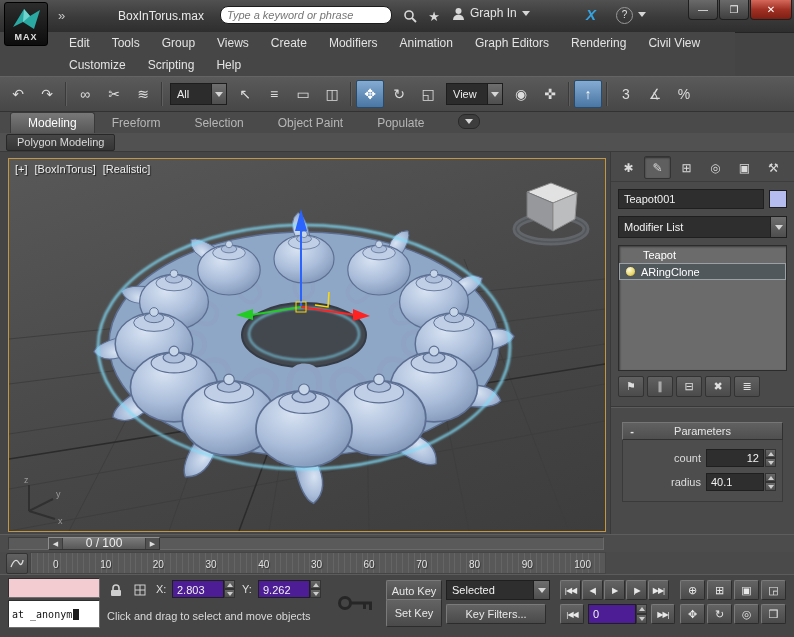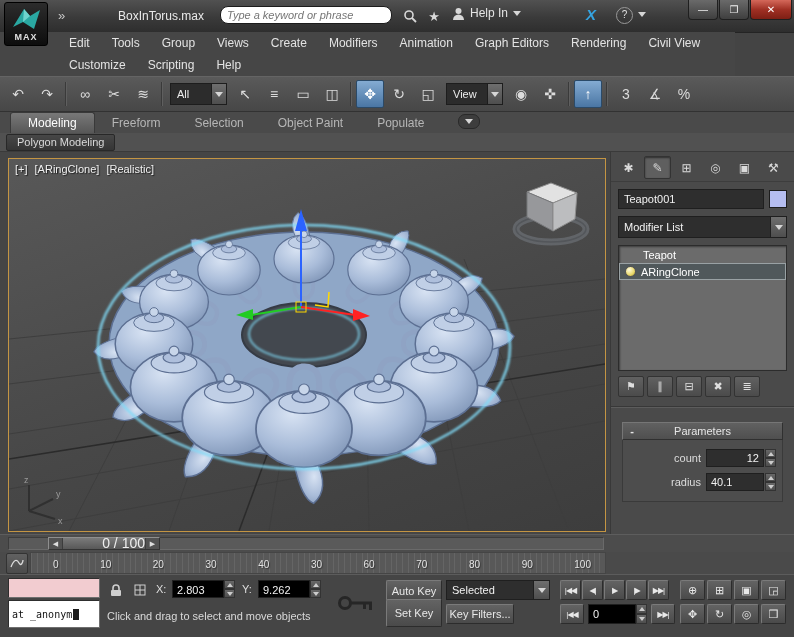--- a/index.html
+++ b/index.html
@@ -86,35 +86,35 @@
   .sp-up::after{content:"";position:absolute;left:2px;top:2px;border-left:3px solid transparent;border-right:3px solid transparent;border-bottom:4px solid #ccc;}
   .sp-dn::after{content:"";position:absolute;left:2px;top:2px;border-left:3px solid transparent;border-right:3px solid transparent;border-top:4px solid #ccc;}
 
   
   .timeslider{position:absolute;top:534px;left:0;width:794px;height:18px;background:#4c4c4c;border-top:1px solid #5d5d5d;}
   .ts-groove{position:absolute;left:8px;top:2px;width:596px;height:13px;background:#5a5a5a;border:1px solid;border-color:#3c3c3c #6a6a6a #6a6a6a #3c3c3c;box-sizing:border-box;}
   .ts-handle{position:absolute;left:48px;top:2px;width:112px;height:13px;background:linear-gradient(#7a7a7a,#585858);border:1px solid;border-color:#8f8f8f #333 #333 #8f8f8f;display:flex;align-items:stretch;box-sizing:border-box;}
   .ts-arrow{width:13px;display:flex;align-items:center;justify-content:center;font-size:7px;color:#ddd;background:#525252;}
   .ts-arrow.l{border-right:1px solid #3c3c3c;}
   .ts-arrow.r{border-left:1px solid #3c3c3c;}
-  .ts-text{flex:1;text-align:right;font-size:14px;color:#efefef;line-height:11px;}
+  .ts-text{flex:1;text-align:center;font-size:12px;color:#efefef;line-height:11px;}
   .trackbar{position:absolute;top:552px;left:0;width:794px;height:22px;background:#4a4a4a;}
   .tb-curve-btn{position:absolute;left:6px;top:1px;width:20px;height:19px;background:linear-gradient(#616161,#4b4b4b);border:1px solid #333;border-radius:2px;display:flex;align-items:center;justify-content:center;}
   .tb-ruler{position:absolute;left:30px;top:0;width:576px;height:22px;background:#585858;border:1px solid #454545;box-sizing:border-box;background-image:repeating-linear-gradient(90deg,#656565 0 1px,transparent 1px 5.8px);}
   .tb-nums{position:absolute;left:0;top:0;width:100%;height:22px;display:flex;justify-content:space-between;align-items:center;padding:0 14px 0 22px;box-sizing:border-box;}
   .tb-num{font-size:10px;color:#e3e3e3;text-shadow:1px 1px 1px #333;}
 
   
   .statusbar{position:absolute;top:574px;left:0;width:794px;height:63px;background:#454545;border-top:1px solid #5c5c5c;box-sizing:border-box;}
   .listener-pink{position:absolute;left:8px;top:3px;width:92px;height:20px;background:#f2ccd0;border:1px solid;border-color:#2e2e2e #6f6f6f #6f6f6f #2e2e2e;box-sizing:border-box;}
   .listener-white{position:absolute;left:8px;top:25px;width:92px;height:28px;background:#ffffff;border:1px solid;border-color:#2e2e2e #6f6f6f #6f6f6f #2e2e2e;box-sizing:border-box;font-family:"DejaVu Sans Mono",monospace;font-size:10px;color:#111;padding:2px 3px;display:flex;align-items:center;}
   .listener-caret{display:inline-block;width:6px;height:11px;background:#1a1a1a;margin-left:1px;}
   .sb-ico{position:absolute;width:20px;height:20px;display:flex;align-items:center;justify-content:center;}
   .sb-label{position:absolute;font-size:11px;color:#dedede;}
-  .sb-field{position:absolute;height:18px;background:#000000;border:1px solid #1f1f1f;color:#f2f2f2;font-size:11px;line-height:18px;padding:0 4px;box-sizing:border-box;}
+  .sb-field{position:absolute;height:18px;background:#4c1d95;border:1px solid #1f1f1f;color:#f2f2f2;font-size:11px;line-height:18px;padding:0 4px;box-sizing:border-box;}
   .sb-spin{position:absolute;width:11px;height:18px;display:flex;flex-direction:column;}
   .sbtn{position:absolute;background:linear-gradient(#636363,#4a4a4a);border:1px solid;border-color:#7a7a7a #2c2c2c #2c2c2c #7a7a7a;border-radius:2px;color:#e8e8e8;font-size:11px;display:flex;align-items:center;justify-content:center;box-sizing:border-box;}
   .sbtn.small{font-size:8px;letter-spacing:-1px;}
   .sb-dd{position:absolute;display:flex;height:20px;}
   .sb-dd .val{width:88px;background:#2e2e2e;border:1px solid #1f1f1f;color:#f2f2f2;font-size:11px;line-height:18px;padding:0 5px;box-sizing:border-box;}
   .sb-dd .arr{width:16px;background:linear-gradient(#6e6e6e,#4e4e4e);border:1px solid #1f1f1f;border-left:none;display:flex;align-items:center;justify-content:center;box-sizing:border-box;}
   .prompt-text{position:absolute;left:107px;top:35px;width:272px;font-size:11px;color:#d9d9d9;}
 </style>
 </head>
 <body>
@@ -135,21 +135,21 @@
           <circle cx="6" cy="6" r="4" fill="none" stroke="#d8d8d8" stroke-width="1.6"></circle>
           <line x1="9" y1="9" x2="13" y2="13" stroke="#d8d8d8" stroke-width="1.8"></line>
         </svg>
     </span>
     <span class="tb-ico" style="left:424px;font-size:13px;">★</span>
     <div class="signin-wrap">
       <svg width="13" height="13">
           <circle cx="6.5" cy="4" r="3" fill="#d8d8d8"></circle>
           <path d="M1 13 a5.5 5.5 0 0 1 11 0 Z" fill="#d8d8d8"></path>
         </svg>
-      <span>Help In</span>
+      <span>Graph In</span>
       <span class="caret-down"></span>
     </div>
     <span class="exchange-x">X</span>
     <span class="help-circle">?</span>
     <span class="caret-down help-caret"></span>
   </div>
 
   <div class="logo-badge">
     <svg width="32" height="24">
       <polygon points="2,20 13,2 19,9 29,3 23,22 12,15" fill="#2aa8a2"></polygon>
@@ -228,21 +228,21 @@
   </div>
   <div class="panelbar">
     <div class="panel-tab">Polygon Modeling</div>
   </div>
 
   <div class="workspace">
 
     <div class="viewport">
       <div class="vp-label">
         <span>[+]</span>
-        <span>[ARingClone]</span>
+        <span>[BoxInTorus]</span>
         <span>[Realistic]</span>
       </div>
 
       <svg class="scene" width="596" height="372" viewBox="0 0 596 372">
         <defs>
           <radialGradient id="tpg" cx="38%" cy="30%" r="80%">
             <stop offset="0" stop-color="#d8e3f3"></stop>
             <stop offset="0.55" stop-color="#a9bcd9"></stop>
             <stop offset="1" stop-color="#7c92b4"></stop>
           </radialGradient>
@@ -524,21 +524,21 @@
 
     <div class="sbtn" style="left:386px;top:5px;width:56px;height:21px;">Auto Key</div>
     <div class="sbtn" style="left:386px;top:24px;width:56px;height:28px;text-align:right;">Set Key</div>
 
     <div class="sb-dd" style="left:446px;top:5px;">
       <span class="val">Selected</span>
       <span class="arr">
           <span class="caret-down"></span>
         </span>
     </div>
-    <div class="sbtn" style="left:446px;top:29px;width:68px;height:20px;text-align:right;">Key Filters...</div>
+    <div class="sbtn" style="left:446px;top:29px;width:100px;height:20px;text-align:right;">Key Filters...</div>
 
     <div class="sbtn small" style="left:560px;top:5px;width:21px;height:20px;">|◀◀</div>
     <div class="sbtn small" style="left:582px;top:5px;width:21px;height:20px;">◀|</div>
     <div class="sbtn small" style="left:604px;top:5px;width:21px;height:20px;">▶</div>
     <div class="sbtn small" style="left:626px;top:5px;width:21px;height:20px;">|▶</div>
     <div class="sbtn small" style="left:648px;top:5px;width:21px;height:20px;">▶▶|</div>
 
     <div class="sbtn small" style="left:560px;top:29px;width:24px;height:20px;">|◀◀</div>
     <div class="sb-field" style="left:588px;top:29px;width:48px;height:20px;">0</div>
     <span class="sb-spin" style="left:636px;top:29px;height:20px;">

